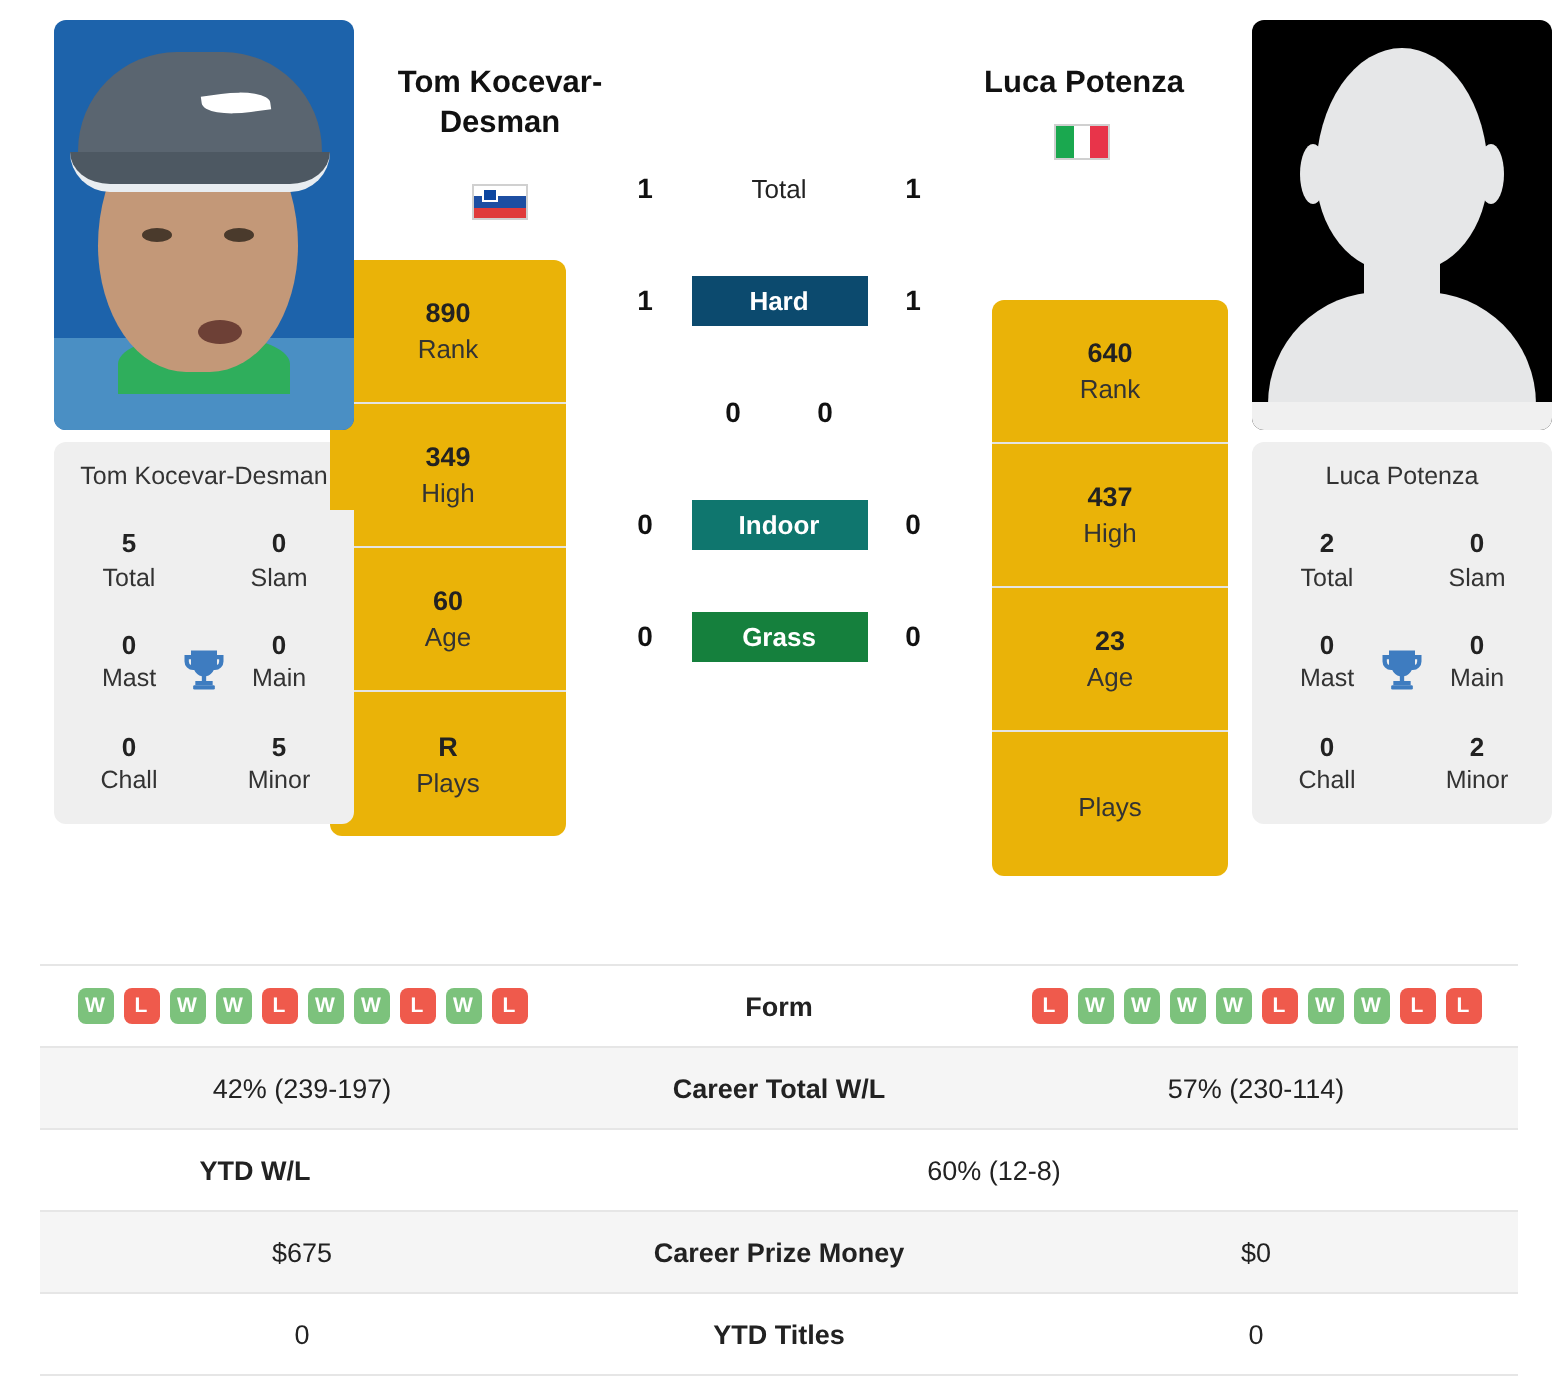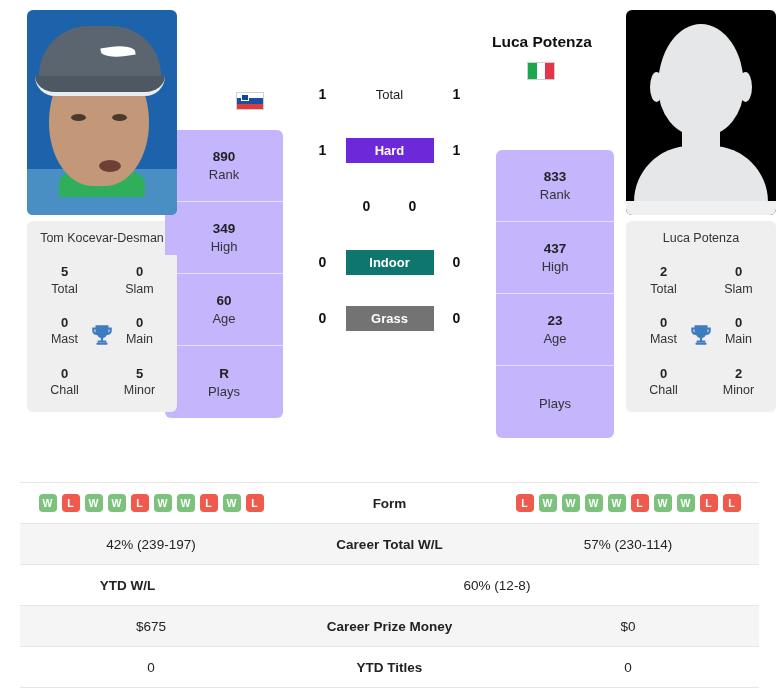--- a/index.html
+++ b/index.html
@@ -149,21 +149,21 @@
     position: absolute;
     left: 50%; top: 50%;
     transform: translate(-50%, -46%);
     width: 26px; height: 26px;
   }
 
   
   .inner-col {
     width: 118px;
     flex: 0 0 118px;
-    background: #c4b5fd;
+    background: #eab308;
     border-radius: 6px;
     margin-top: 120px;
     overflow: hidden;
   }
   .inner-col.right-inner { margin-top: 140px; }
   .inner-cell {
     height: 72px;
     display: flex;
     flex-direction: column;
     align-items: center;
@@ -282,20 +282,24 @@
     justify-content: center;
   }
   .badge.w { background: #7cc27c; }
   .badge.l { background: #ef5a4c; }
 </style>
 </head>
 <body>
 
 <div class="page">
 
+  <div class="name-head name-head-left">
+    <div>Tom Kocevar-</div>
+    <div>Desman</div>
+  </div>
   <div class="name-head name-head-right">
     <div>Luca Potenza</div>
   </div>
 
   <div class="flag flag-left">
     <div class="flag-row">
       <div style="background:#ffffff"></div>
       <div style="background:#1d4ea2"></div>
       <div style="background:#e03b3b"></div>
     </div>
@@ -378,42 +382,42 @@
     </div>
 
     <div class="center">
       <div class="surf-row">
         <div class="surf-num">1</div>
         <div class="surf-label-plain">Total</div>
         <div class="surf-num">1</div>
       </div>
       <div class="surf-row">
         <div class="surf-num">1</div>
-        <div class="surf-btn" style="background:#6d28d9">Hard</div>
+        <div class="surf-btn" style="background:#0c4a6e">Hard</div>
         <div class="surf-num">1</div>
       </div>
       <div class="surf-row">
         <div class="surf-num">0</div>
         <div class="surf-num">0</div>
       </div>
       <div class="surf-row">
         <div class="surf-num">0</div>
         <div class="surf-btn" style="background:#0f766e">Indoor</div>
         <div class="surf-num">0</div>
       </div>
       <div class="surf-row">
         <div class="surf-num">0</div>
-        <div class="surf-btn" style="background:#737373">Grass</div>
+        <div class="surf-btn" style="background:#15803d">Grass</div>
         <div class="surf-num">0</div>
       </div>
     </div>
 
     <div class="inner-col right-inner">
       <div class="inner-cell">
-        <div class="v">833</div>
+        <div class="v">640</div>
         <div class="l">Rank</div>
       </div>
       <div class="inner-cell">
         <div class="v">437</div>
         <div class="l">High</div>
       </div>
       <div class="inner-cell">
         <div class="v">23</div>
         <div class="l">Age</div>
       </div>

